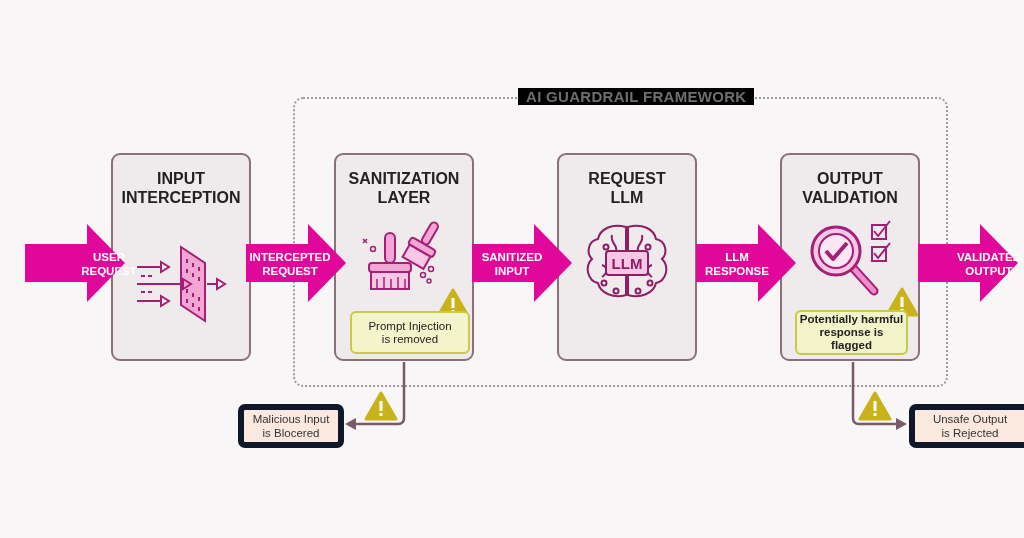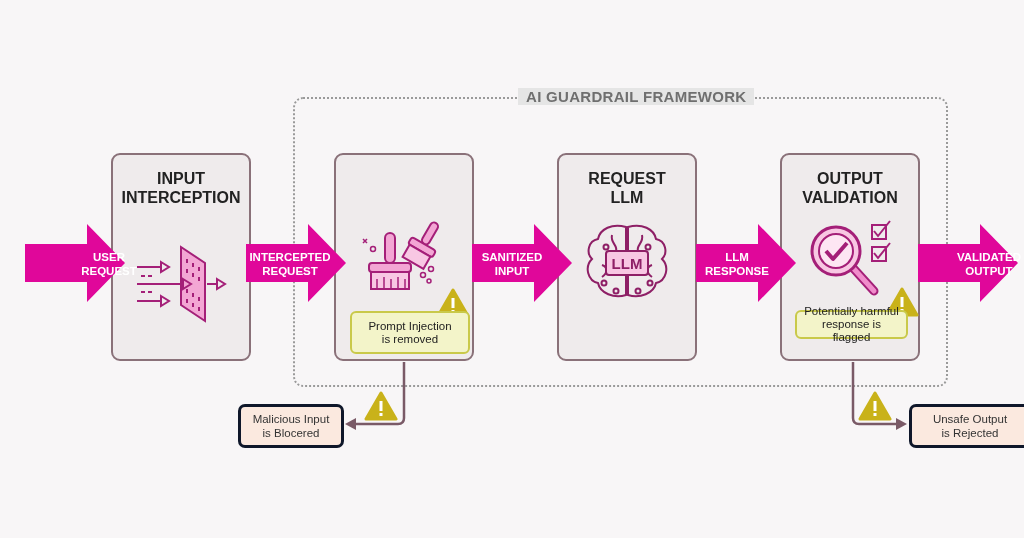--- a/index.html
+++ b/index.html
@@ -1,33 +1,33 @@
 <!DOCTYPE html>
 <html><head>
 <meta charset="utf-8">
 <style>
   html, body { margin:0; padding:0; }
   body { width:1024px; height:538px; background:#f8f6f7; position:relative; overflow:hidden;
          font-family:"Liberation Sans", "DejaVu Sans", sans-serif; }
   .frame { position:absolute; left:293px; top:97px; width:655px; height:290px;
            border:2px dotted #9a9a9a; border-radius:10px; box-sizing:border-box; }
-  .frame-title { position:absolute; left:518px; top:88px; padding:0 8px; background:#e5e5e5;
+  .frame-title { position:absolute; left:518px; top:88px; padding:0 8px; background:#000000;
            color:#6f6f6f; font-weight:bold; font-size:15px; letter-spacing:0.3px; }
   .card { position:absolute; top:153px; width:140px; height:208px; background:#efebec;
           border:2px solid #8a7179; border-radius:9px; box-sizing:border-box; }
   .card-title { position:absolute; top:14px; left:0; right:0; text-align:center;
           font-weight:bold; font-size:16px; line-height:19px; color:#222; white-space:pre-line; }
   .card-icon { position:absolute; left:50%; transform:translateX(-50%); }
   .arrow { position:absolute; }
   .arrow-label { position:absolute; color:#fff; font-weight:bold; font-size:11.5px;
           line-height:14px; text-align:center; white-space:pre-line; }
   .note { position:absolute; background:#f3f4c9; border:2px solid #c9c94a; border-radius:6px;
           box-sizing:border-box; font-size:11.5px; line-height:13px; color:#222; text-align:center;
           white-space:pre-line; display:flex; align-items:center; justify-content:center; }
-  .outcome { position:absolute; background:#fbe9df; border:3px solid #0f172a; border-radius:7px;
+  .outcome { position:absolute; background:#fbe9df; border:6px solid #0f172a; border-radius:7px;
           box-sizing:border-box; font-size:11.5px; line-height:14px; color:#333; text-align:center;
           white-space:pre-line; display:flex; align-items:center; justify-content:center; }
   .warn { position:absolute; }
   svg.overlay { position:absolute; left:0; top:0; }
 </style>
 </head>
 <body>
 
 <div class="frame"></div>
 <div class="frame-title">AI GUARDRAIL FRAMEWORK</div>
@@ -67,20 +67,22 @@
       <line x1="8" y1="49" x2="22" y2="49" stroke-dasharray="4 3"></line>
       <line x1="4" y1="58" x2="28" y2="58"></line>
         <polygon points="28,53 36,58 28,63"></polygon>
       <line x1="74" y1="41" x2="84" y2="41"></line>
         <polygon points="84,36 92,41 84,46"></polygon>
     </g>
   </svg>
 </div>
 
 <div class="card" style="left:334px;">
+  <div class="card-title">SANITIZATION
+LAYER</div>
   <svg class="card-icon" style="top:64px;" width="90" height="80" viewBox="0 0 90 80">
     <g stroke="#a41f78" stroke-width="2" fill="#f3a6d4">
       <rect x="26" y="14" width="10" height="30" rx="5"></rect>
       <rect x="10" y="44" width="42" height="9" rx="3"></rect>
       <path d="M12 53 H50 V70 H12 Z" fill="#f8c7e3"></path>
       <g transform="rotate(30 62 30)">
         <rect x="58" y="0" width="8" height="24" rx="4"></rect>
         <rect x="48" y="24" width="28" height="8" rx="3"></rect>
         <path d="M50 32 H74 V46 H50 Z" fill="#f8c7e3"></path>
       </g>
@@ -144,21 +146,21 @@
         <polyline points="72,12 76,17 88,2"></polyline>
       <rect x="70" y="28" width="14" height="14"></rect>
         <polyline points="72,34 76,39 88,24"></polyline>
     </g>
   </svg>
   <svg class="warn" style="left:103px; top:132px;" width="34" height="30" viewBox="0 0 34 30">
     <polygon points="17,2 32,28 2,28" fill="#c9b21a" stroke="#c9b21a" stroke-linejoin="round" stroke-width="3"></polygon>
     <rect x="15.5" y="10" width="3" height="10" fill="#fff"></rect>
       <rect x="15.5" y="22" width="3" height="3" fill="#fff"></rect>
   </svg>
-  <div class="note" style="left:13px; top:155px; width:113px; height:29px;">Potentially harmful
+  <div class="note" style="left:13px; top:155px; width:113px; height:45px;font-weight:bold;">Potentially harmful
 response is
 flagged</div>
 </div>
 
 <div>
   <svg class="arrow" style="left:25px; top:224px;" width="100" height="78" viewBox="0 0 100 78">
     <polygon points="0,20 62,20 62,0 100,39 62,78 62,58 0,58" fill="#e0079a"></polygon>
   </svg>
   <div class="arrow-label" style="left:25px; top:250px; width:80px;padding-left:44px;">USER
 REQUEST</div>

